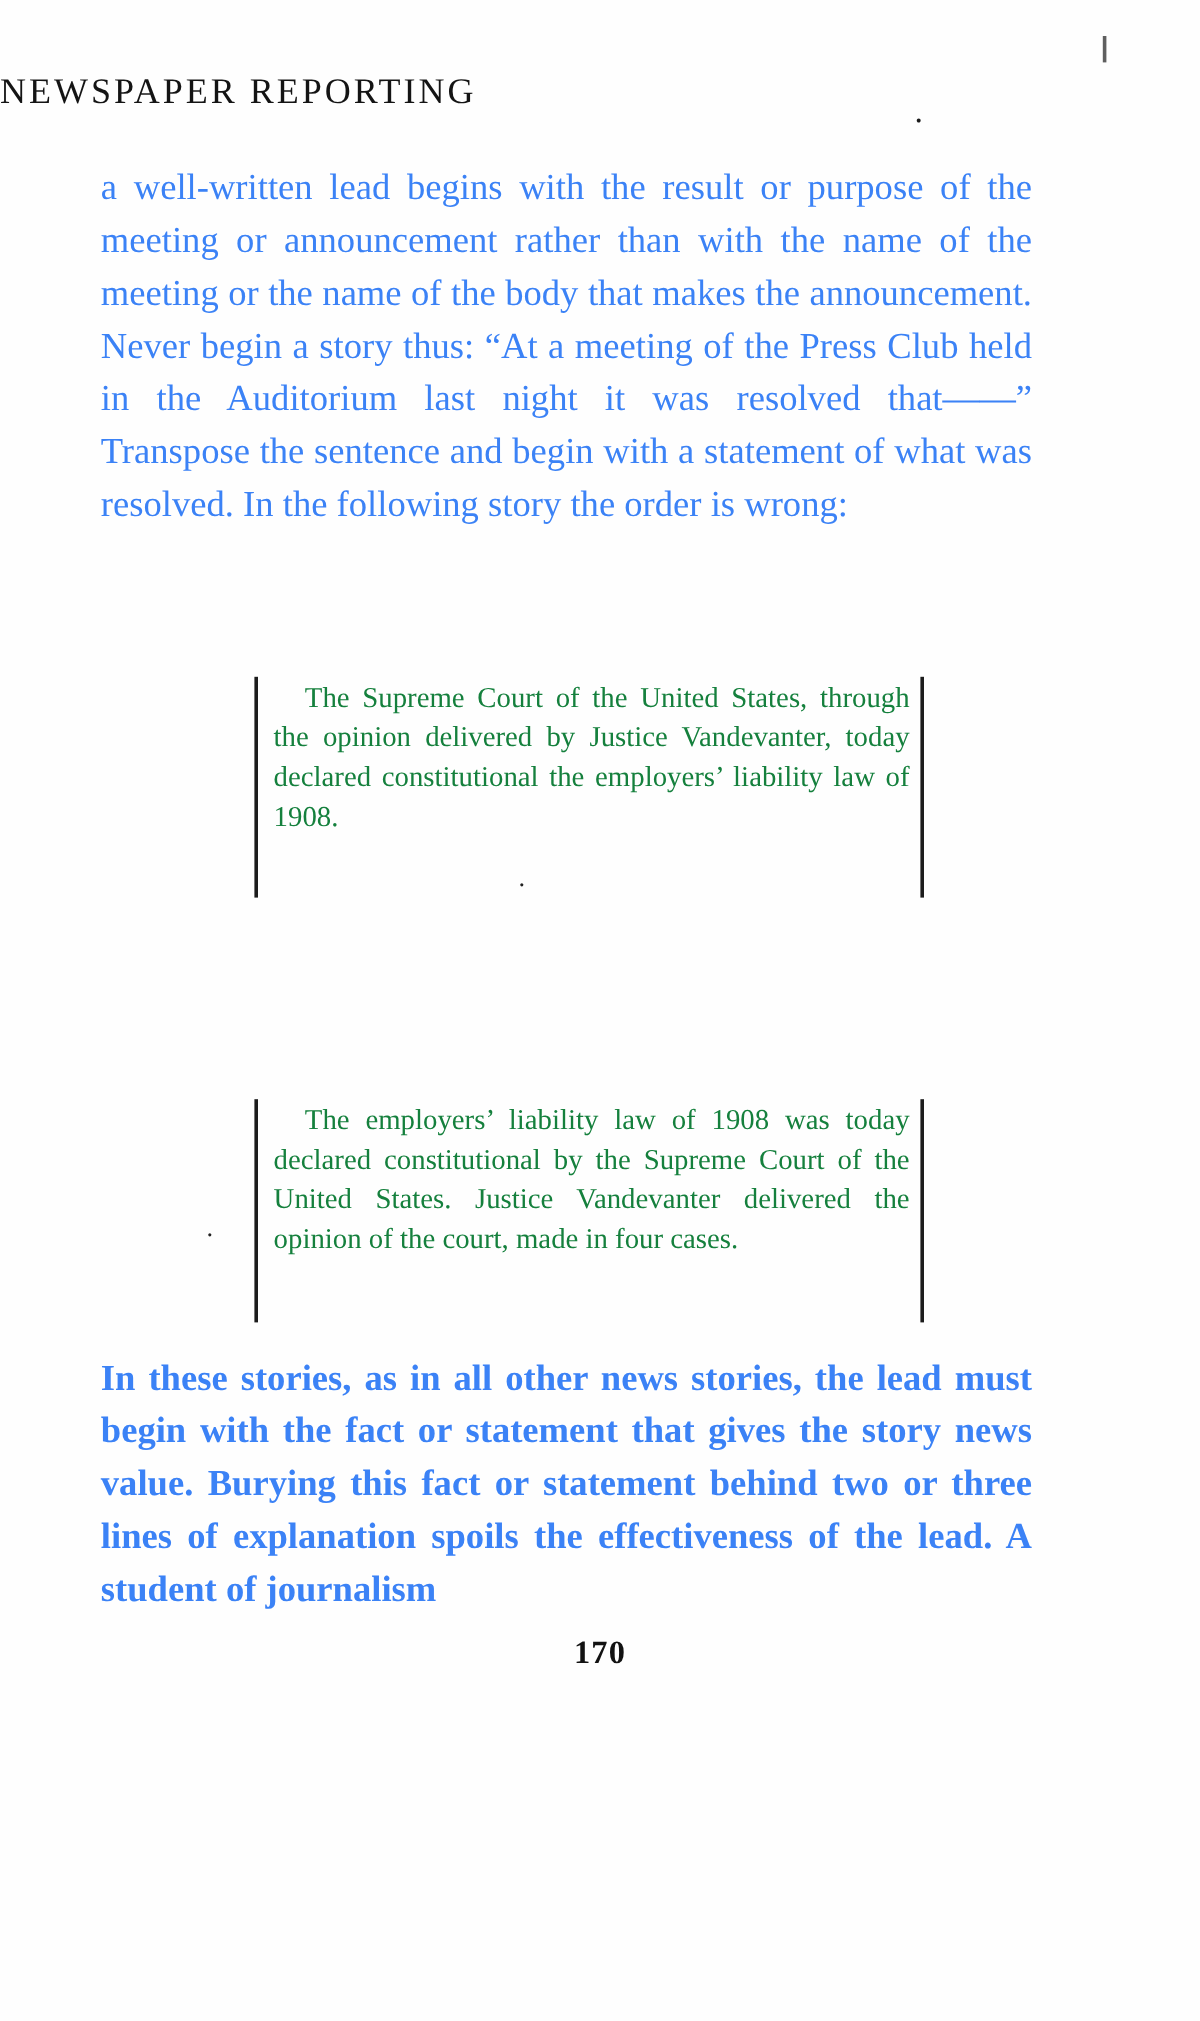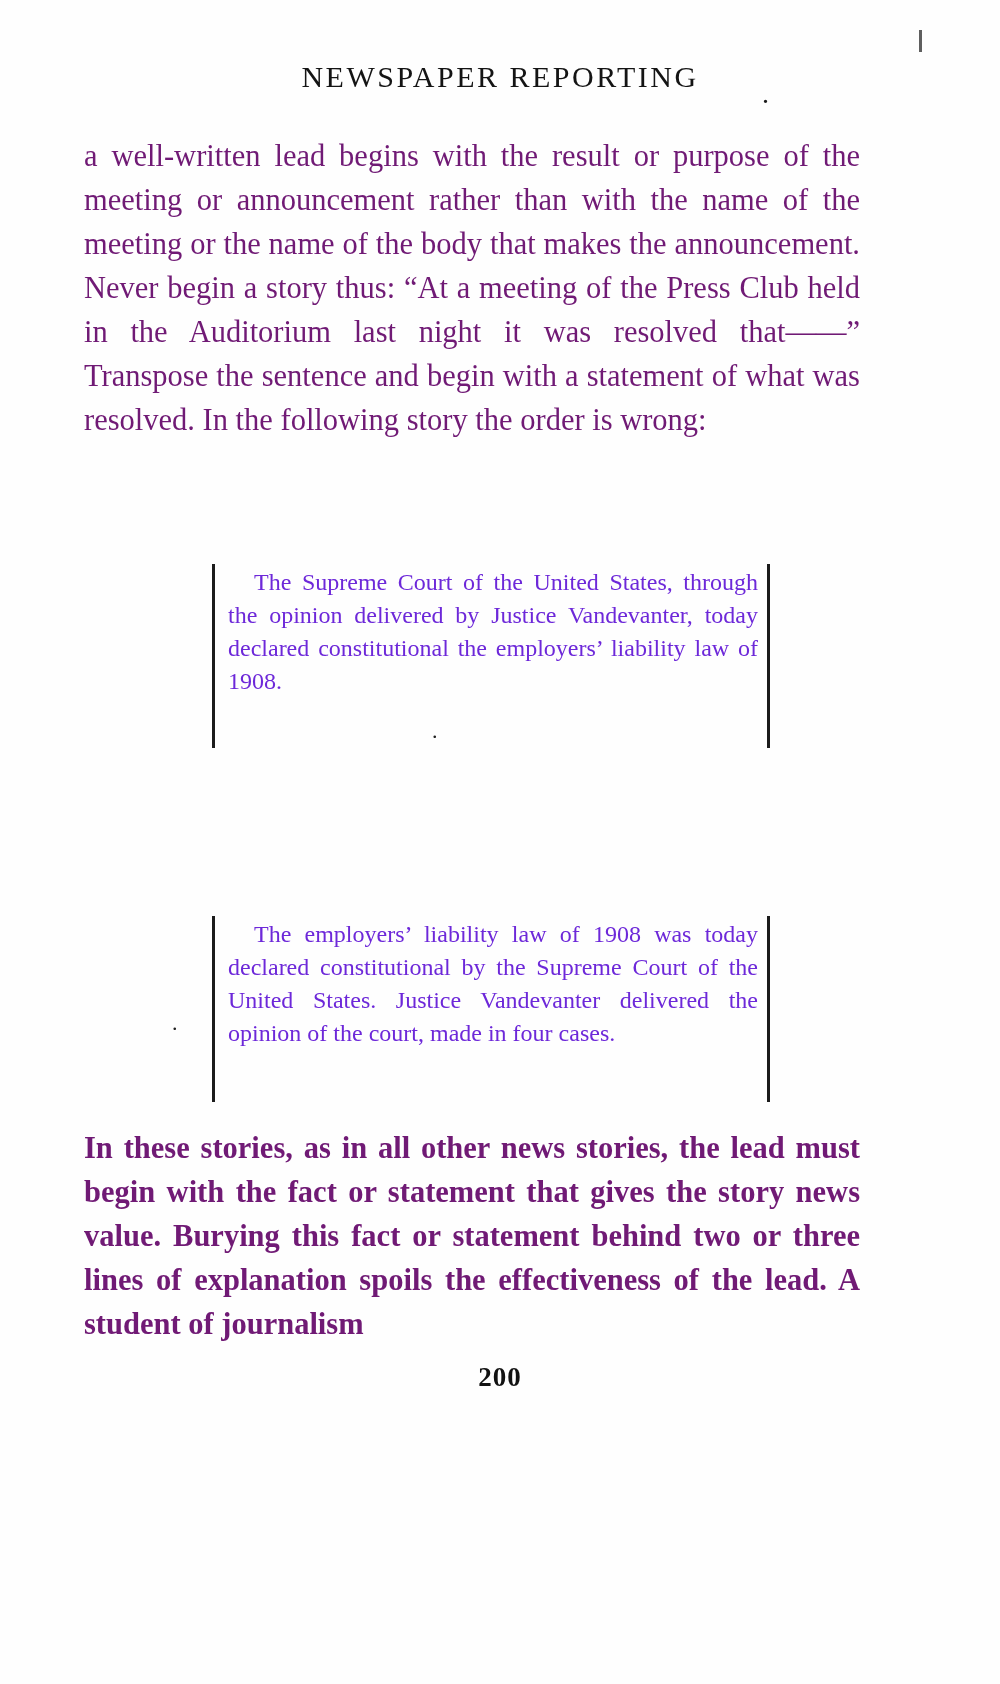--- a/index.html
+++ b/index.html
@@ -21,21 +21,21 @@
     top: 0;
     width: 1000px;
     height: 1684px;
     background: #fefefe;
   }
   .running-head {
     position: absolute;
     left: 0;
     top: 60px;
     width: 1000px;
-    text-align: center;
+    text-align: left;
     font-size: 30px;
     letter-spacing: 2.5px;
     font-family: "Liberation Serif", serif;
     color: #141414;
   }
   .head-dot {
     position: absolute;
     left: 762px;
     top: 78px;
     font-size: 28px;
@@ -51,39 +51,39 @@
     opacity: 0.75;
   }
   .body-block {
     position: absolute;
     left: 84px;
     width: 776px;
     font-size: 30.5px;
     line-height: 44px;
     text-align: justify;
     text-align-last: left;
-    color: #701a75;
+    color: #3b82f6;
   }
   #para1 { top: 134px; }
   #para2 { top: 780px; }
   #para3 { top: 1126px; font-weight: bold; }
   .indent::before {
     content: "";
     display: inline-block;
     width: 38px;
   }
   .quote-block {
     position: absolute;
     left: 212px;
     width: 530px;
     font-size: 24px;
     line-height: 33px;
     text-align: justify;
     text-align-last: left;
-    color: #6d28d9;
+    color: #15803d;
     padding: 4px 12px 6px 16px;
   }
   .quote-block .rule-left,
   .quote-block .rule-right {
     position: absolute;
     top: 2px;
     width: 3px;
     background: #1c1c1c;
   }
   .quote-block .rule-left { left: 0; }
@@ -145,15 +145,15 @@
 
   <div class="quote-block" id="quote2">
     <span class="rule-left"></span>
     <span class="rule-right"></span>
     <span class="quote-first">The employers’ liability law of 1908 was today declared constitutional by the Supreme Court of the United States. Justice Vandevanter delivered the opinion of the court, made in four cases.</span>
   </div>
   <div class="stray-dot-2">.</div>
 
   <div class="body-block" id="para3">In these stories, as in all other news stories, the lead must begin with the fact or statement that gives the story news value.  Burying this fact or statement behind two or three lines of explanation spoils the effectiveness of the lead.  A student of journalism</div>
 
-  <div class="folio">200</div>
+  <div class="folio">170</div>
 
 </div>
 
 </body></html>

